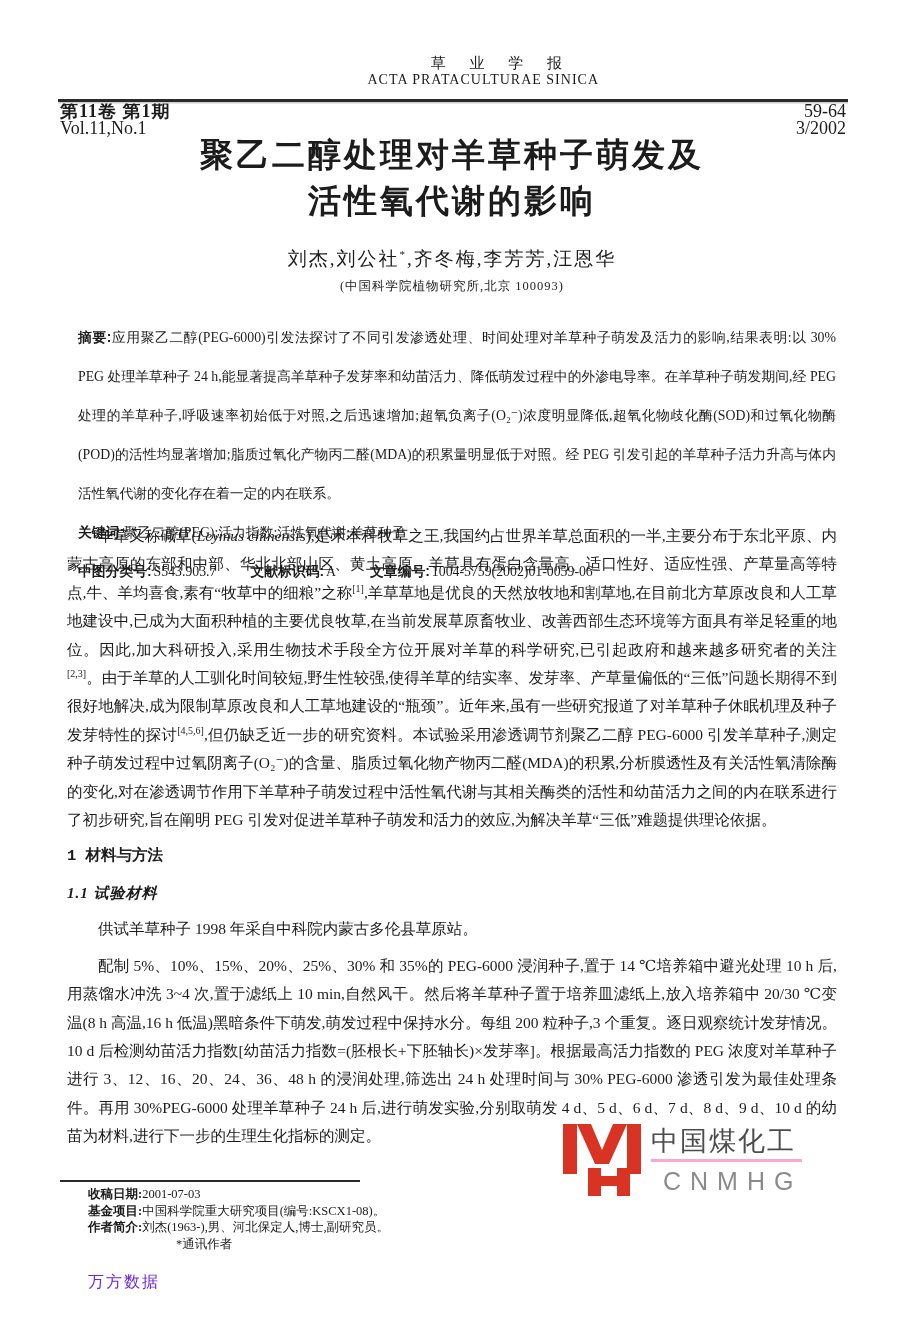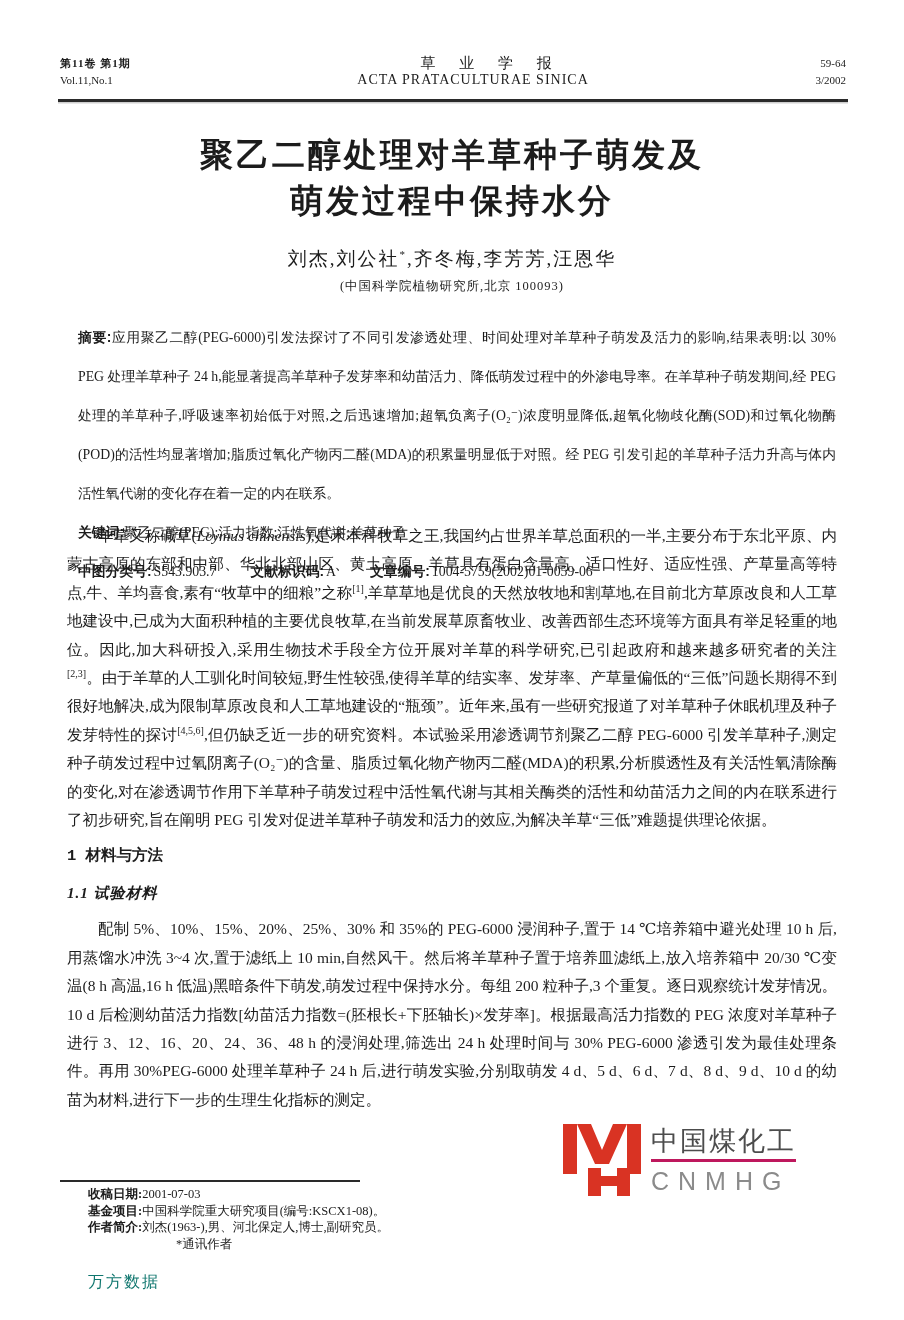--- a/index.html
+++ b/index.html
@@ -10,21 +10,21 @@
     background:#ffffff;
     font-family:"Liberation Serif","DejaVu Serif",serif;
     color:#1c1c1c;
     overflow:hidden;
   }
   
   .jheader{
     position:absolute;left:60px;right:58px;top:55px;
     display:flex;justify-content:space-between;align-items:flex-start;
   }
-  .jh-left,.jh-right{font-size:11px;line-height:17px;white-space:nowrap;}
+  .jh-left,.jh-right{font-size:18px;line-height:17px;white-space:nowrap;margin-top:48px;}
   .jh-left .cn{font-weight:bold;letter-spacing:1px;}
   .jh-center{text-align:center;flex:1;}
   .jh-center .cn{font-size:15px;font-weight:normal;letter-spacing:10px;line-height:16px;padding-left:36px;}
   .jh-center .en{font-size:14px;letter-spacing:1px;line-height:17px;}
   .jh-right{text-align:right;}
   .rule{
     position:absolute;left:58px;right:56px;top:99px;
     height:3px;background:#2a2a2a;
     box-shadow:0 1.5px 0 #cfcfcf;
   }
@@ -72,40 +72,40 @@
   
   .wm{
     position:absolute;left:563px;top:1124px;
     display:flex;align-items:flex-start;
     background:#fff;
   }
   .wm-logo{width:78px;height:72px;margin-right:10px;}
   .wm-text .cn{
     font-family:"Liberation Sans","DejaVu Sans",sans-serif;
     font-size:27px;color:#4c4c4c;letter-spacing:2px;line-height:34px;
-    border-bottom:3px solid #be185d;padding-bottom:1px;
+    border-bottom:3px solid #f9a8d4;padding-bottom:1px;
   }
   .wm-text .en{
     font-family:"Liberation Sans","DejaVu Sans",sans-serif;
-    font-size:25px;color:#8b8b8b;letter-spacing:9px;line-height:38px;
+    font-size:25px;color:#8b8b8b;letter-spacing:9px;line-height:38px;margin-left:12px;
   }
   
   .footnotes{
     position:absolute;left:88px;top:1186px;width:700px;
     font-size:12.5px;line-height:16.5px;
   }
   .footnotes::before{
     content:"";position:absolute;left:-28px;top:-6px;width:300px;height:2px;background:#2a2a2a;
   }
   .footnotes .ind{padding-left:88px;}
   
   .provider{
     position:absolute;left:88px;top:1272px;
     font-family:"Liberation Sans","DejaVu Sans",sans-serif;
-    font-size:16px;color:#0f766e;letter-spacing:2px;
+    font-size:16px;color:#6d28d9;letter-spacing:2px;
   }
 </style>
 </head>
 <body>
 
 <div class="page">
 
   <div class="jheader">
     <div class="jh-left">
       <div class="cn">第11卷 第1期</div>
@@ -117,38 +117,39 @@
     </div>
     <div class="jh-right">
       <div>59-64</div>
       <div>3/2002</div>
     </div>
   </div>
   <div class="rule"></div>
 
   <div class="title">
     <div>聚乙二醇处理对羊草种子萌发及</div>
-    <div>萌发过程中保持水分</div>
+    <div>活性氧代谢的影响</div>
   </div>
   <div class="authors"><span>刘杰,刘公社</span><sup>*</sup><span>,齐冬梅,李芳芳,汪恩华</span></div>
   <div class="affil">(中国科学院植物研究所,北京 100093)</div>
 
   <div class="abs">
     <div><b>摘要:</b><span>应用聚乙二醇(PEG-6000)引发法探讨了不同引发渗透处理、时间处理对羊草种子萌发及活力的影响,结果表明:以 30% PEG 处理羊草种子 24 h,能显著提高羊草种子发芽率和幼苗活力、降低萌发过程中的外渗电导率。在羊草种子萌发期间,经 PEG 处理的羊草种子,呼吸速率初始低于对照,之后迅速增加;超氧负离子(O₂⁻)浓度明显降低,超氧化物歧化酶(SOD)和过氧化物酶(POD)的活性均显著增加;脂质过氧化产物丙二醛(MDA)的积累量明显低于对照。经 PEG 引发引起的羊草种子活力升高与体内活性氧代谢的变化存在着一定的内在联系。</span>
     </div>
     <div><b>关键词:</b><span>聚乙二醇(PEG);活力指数;活性氧代谢;羊草种子</span>
     </div>
     <div class="clcline"><b>中图分类号:</b><span>S543.903.7</span><span class="gap"></span><b>文献标识码:</b><span>A</span><span class="gap"></span><b>文章编号:</b><span>1004-5759(2002)01-0059-06</span>
     </div>
   </div>
 
   <div class="body">
     <p><span>羊草又称碱草(</span><i>Leymus chinensis</i><span>),是禾本科牧草之王,我国约占世界羊草总面积的一半,主要分布于东北平原、内蒙古高原的东部和中部、华北北部山区、黄土高原。羊草具有蛋白含量高、适口性好、适应性强、产草量高等特点,牛、羊均喜食,素有“牧草中的细粮”之称</span><sup>[1]</sup><span>,羊草草地是优良的天然放牧地和割草地,在目前北方草原改良和人工草地建设中,已成为大面积种植的主要优良牧草,在当前发展草原畜牧业、改善西部生态环境等方面具有举足轻重的地位。因此,加大科研投入,采用生物技术手段全方位开展对羊草的科学研究,已引起政府和越来越多研究者的关注</span><sup>[2,3]</sup><span>。由于羊草的人工驯化时间较短,野生性较强,使得羊草的结实率、发芽率、产草量偏低的“三低”问题长期得不到很好地解决,成为限制草原改良和人工草地建设的“瓶颈”。近年来,虽有一些研究报道了对羊草种子休眠机理及种子发芽特性的探讨</span><sup>[4,5,6]</sup><span>,但仍缺乏近一步的研究资料。本试验采用渗透调节剂聚乙二醇 PEG-6000 引发羊草种子,测定种子萌发过程中过氧阴离子(O₂⁻)的含量、脂质过氧化物产物丙二醛(MDA)的积累,分析膜透性及有关活性氧清除酶的变化,对在渗透调节作用下羊草种子萌发过程中活性氧代谢与其相关酶类的活性和幼苗活力之间的内在联系进行了初步研究,旨在阐明 PEG 引发对促进羊草种子萌发和活力的效应,为解决羊草“三低”难题提供理论依据。</span></p>
     <p class="h1">1  材料与方法</p>
     <p class="h2">1.1  试验材料</p>
+    <p>供试羊草种子 1998 年采自中科院内蒙古多伦县草原站。</p>
     <p>配制 5%、10%、15%、20%、25%、30% 和 35%的 PEG-6000 浸润种子,置于 14 ℃培养箱中避光处理 10 h 后,用蒸馏水冲洗 3~4 次,置于滤纸上 10 min,自然风干。然后将羊草种子置于培养皿滤纸上,放入培养箱中 20/30 ℃变温(8 h 高温,16 h 低温)黑暗条件下萌发,萌发过程中保持水分。每组 200 粒种子,3 个重复。逐日观察统计发芽情况。10 d 后检测幼苗活力指数[幼苗活力指数=(胚根长+下胚轴长)×发芽率]。根据最高活力指数的 PEG 浓度对羊草种子进行 3、12、16、20、24、36、48 h 的浸润处理,筛选出 24 h 处理时间与 30% PEG-6000 渗透引发为最佳处理条件。再用 30%PEG-6000 处理羊草种子 24 h 后,进行萌发实验,分别取萌发 4 d、5 d、6 d、7 d、8 d、9 d、10 d 的幼苗为材料,进行下一步的生理生化指标的测定。</p>
   </div>
 
   <div class="wm">
     <svg class="wm-logo" viewBox="0 0 78 72">
       <rect x="0" y="0" width="14" height="50" fill="#d93323"></rect>
       <polygon points="14,0 28,0 39,26 50,0 64,0 46,40 32,40" fill="#d93323"></polygon>
       <rect x="64" y="0" width="14" height="50" fill="#d93323"></rect>
       <rect x="25" y="44" width="13" height="28" fill="#d93323"></rect>
       <rect x="54" y="44" width="13" height="28" fill="#d93323"></rect>

